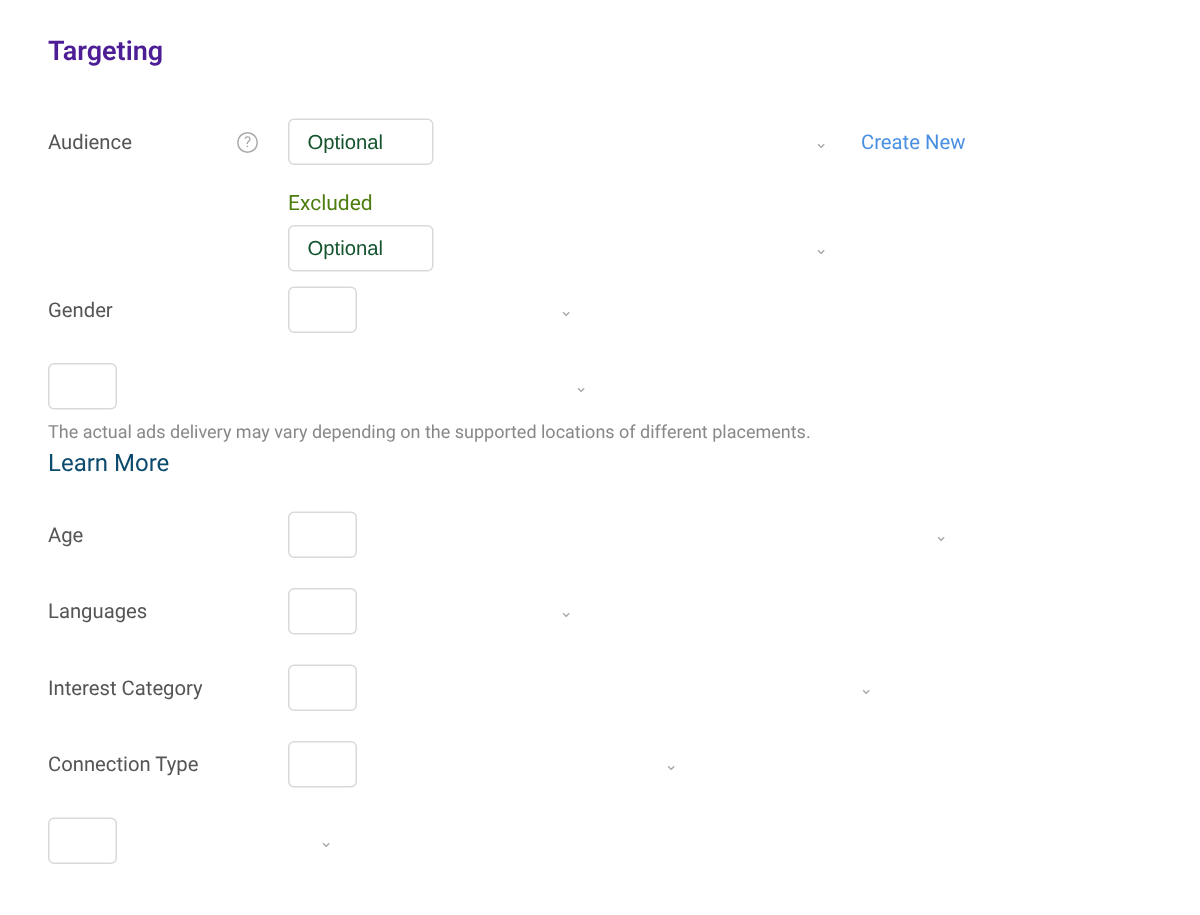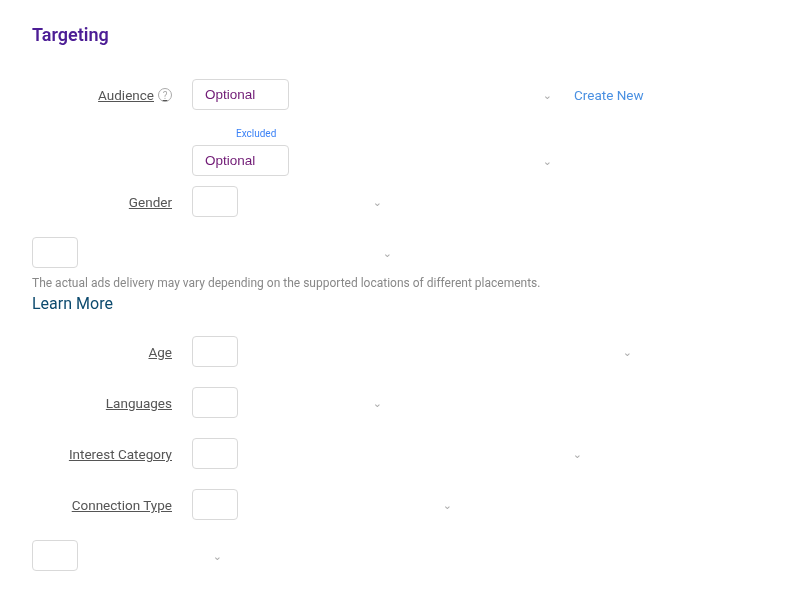--- a/index.html
+++ b/index.html
@@ -37,23 +37,22 @@
     .label-col {
       width: 160px;
       min-width: 160px;
       padding-top: 8px;
       text-align: right;
       padding-right: 20px;
       color: #555;
       font-size: 13.5px;
       display: flex;
       align-items: center;
-      justify-content: flex-end;
+      justify-content: space-between;
       gap: 4px;
-      text-decoration: underline;
     }
 
     .label-col .help-icon {
       width: 14px;
       height: 14px;
       border-radius: 50%;
       border: 1px solid #aaa;
       display: inline-flex;
       align-items: center;
       justify-content: center;
@@ -75,21 +74,21 @@
       display: inline-block;
     }
 
     .select-wrapper select {
       appearance: none;
       -webkit-appearance: none;
       border: 1px solid #d9d9d9;
       border-radius: 4px;
       padding: 7px 32px 7px 12px;
       font-size: 13.5px;
-      color: #701a75;
+      color: #14532d;
       background: #fff;
       cursor: pointer;
       outline: none;
     }
 
     .select-wrapper .chevron {
       position: absolute;
       right: 10px;
       top: 50%;
       transform: translateY(-50%);
@@ -142,24 +141,23 @@
       white-space: nowrap;
       text-align: center;
     }
 
     .sub-section {
       margin-left: 160px;
       margin-top: 8px;
     }
 
     .sub-label {
-      font-size: 10px;
-      color: #3b82f6;
+      font-size: 14px;
+      color: #4d7c0f;
       margin-bottom: 6px;
-      margin-left: 44px;
     }
 
     .helper-text {
       font-size: 12px;
       color: #888;
       margin-top: 6px;
       line-height: 1.5;
       max-width: 560px;
     }
 

